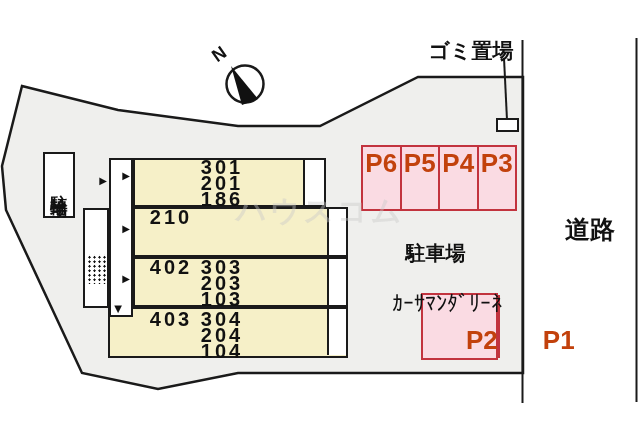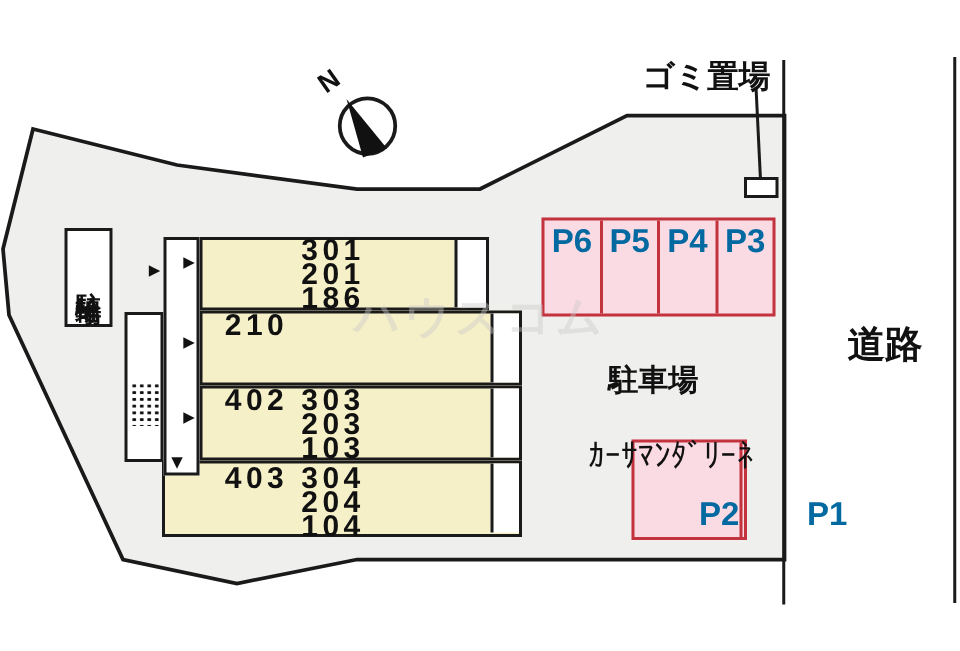--- a/index.html
+++ b/index.html
@@ -10,21 +10,21 @@
   .row{background:#F6F0C8;border:2px solid #1a1a1a;z-index:1;}
   .wcol{background:#ffffff;border-left:2px solid #1a1a1a;z-index:2;}
   .whitebox{background:#ffffff;border:2px solid #1a1a1a;z-index:2;}
   .roomstack{z-index:3;text-align:center;font-size:20px;line-height:16px;
              font-weight:600;letter-spacing:3px;white-space:nowrap;}
   .cornerunit{z-index:3;text-align:center;font-size:20px;line-height:16px;
               font-weight:600;letter-spacing:3px;}
   .biglabel{z-index:3;font-weight:600;text-align:center;white-space:nowrap;}
   .stalls{background:#FADBE3;border:2px solid #C2333E;display:flex;z-index:2;}
   .stall{flex:1;border-right:2px solid #C2333E;display:flex;justify-content:center;
-         font-size:22px;font-weight:600;color:#0369a1;}
+         font-size:26px;font-weight:600;color:#c2410c;}
   .stall:last-child{border-right:none;}
   .stall.top{align-items:flex-start;padding-top:1px;}
   .stall.bottom{align-items:flex-end;padding-bottom:2px;padding-left:43px;}
   .arrow{z-index:4;width:12px;height:12px;line-height:12px;font-size:10px;
          text-align:center;font-family:"DejaVu Sans",sans-serif;}
   .stairdots{z-index:3;background-image:radial-gradient(circle,#111 1.1px,transparent 1.3px);
              background-size:5px 4.5px;background-position:1px 1px;}
   .vtext{writing-mode:vertical-rl;text-orientation:upright;letter-spacing:3px;}
   #watermark{z-index:6;font-size:30px;font-weight:700;letter-spacing:3px;
              color:rgba(200,200,200,0.42);white-space:nowrap;}

